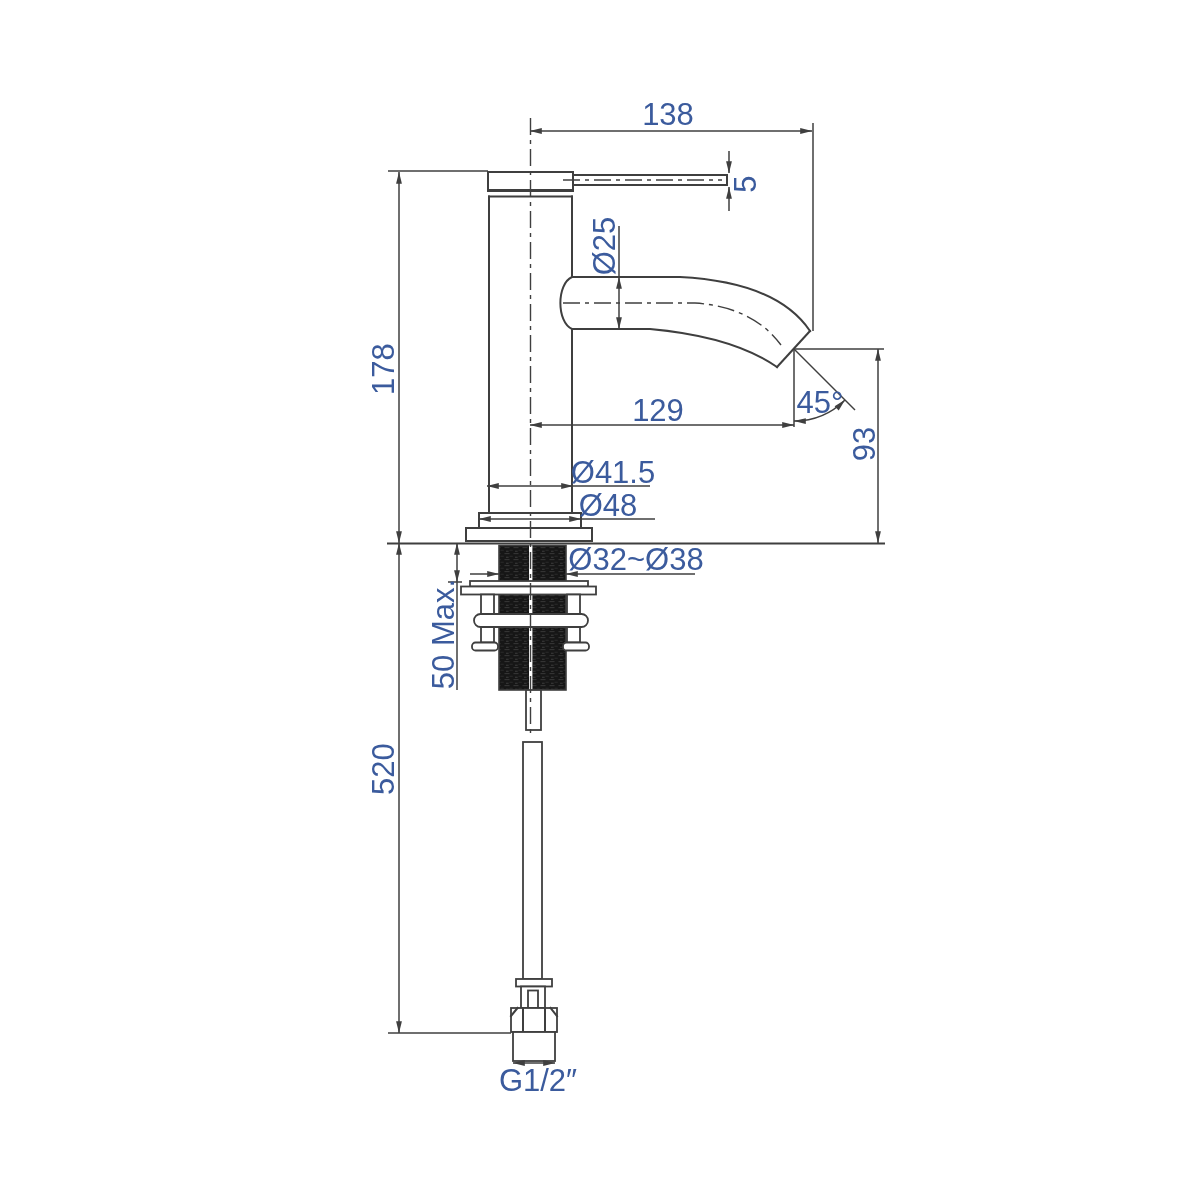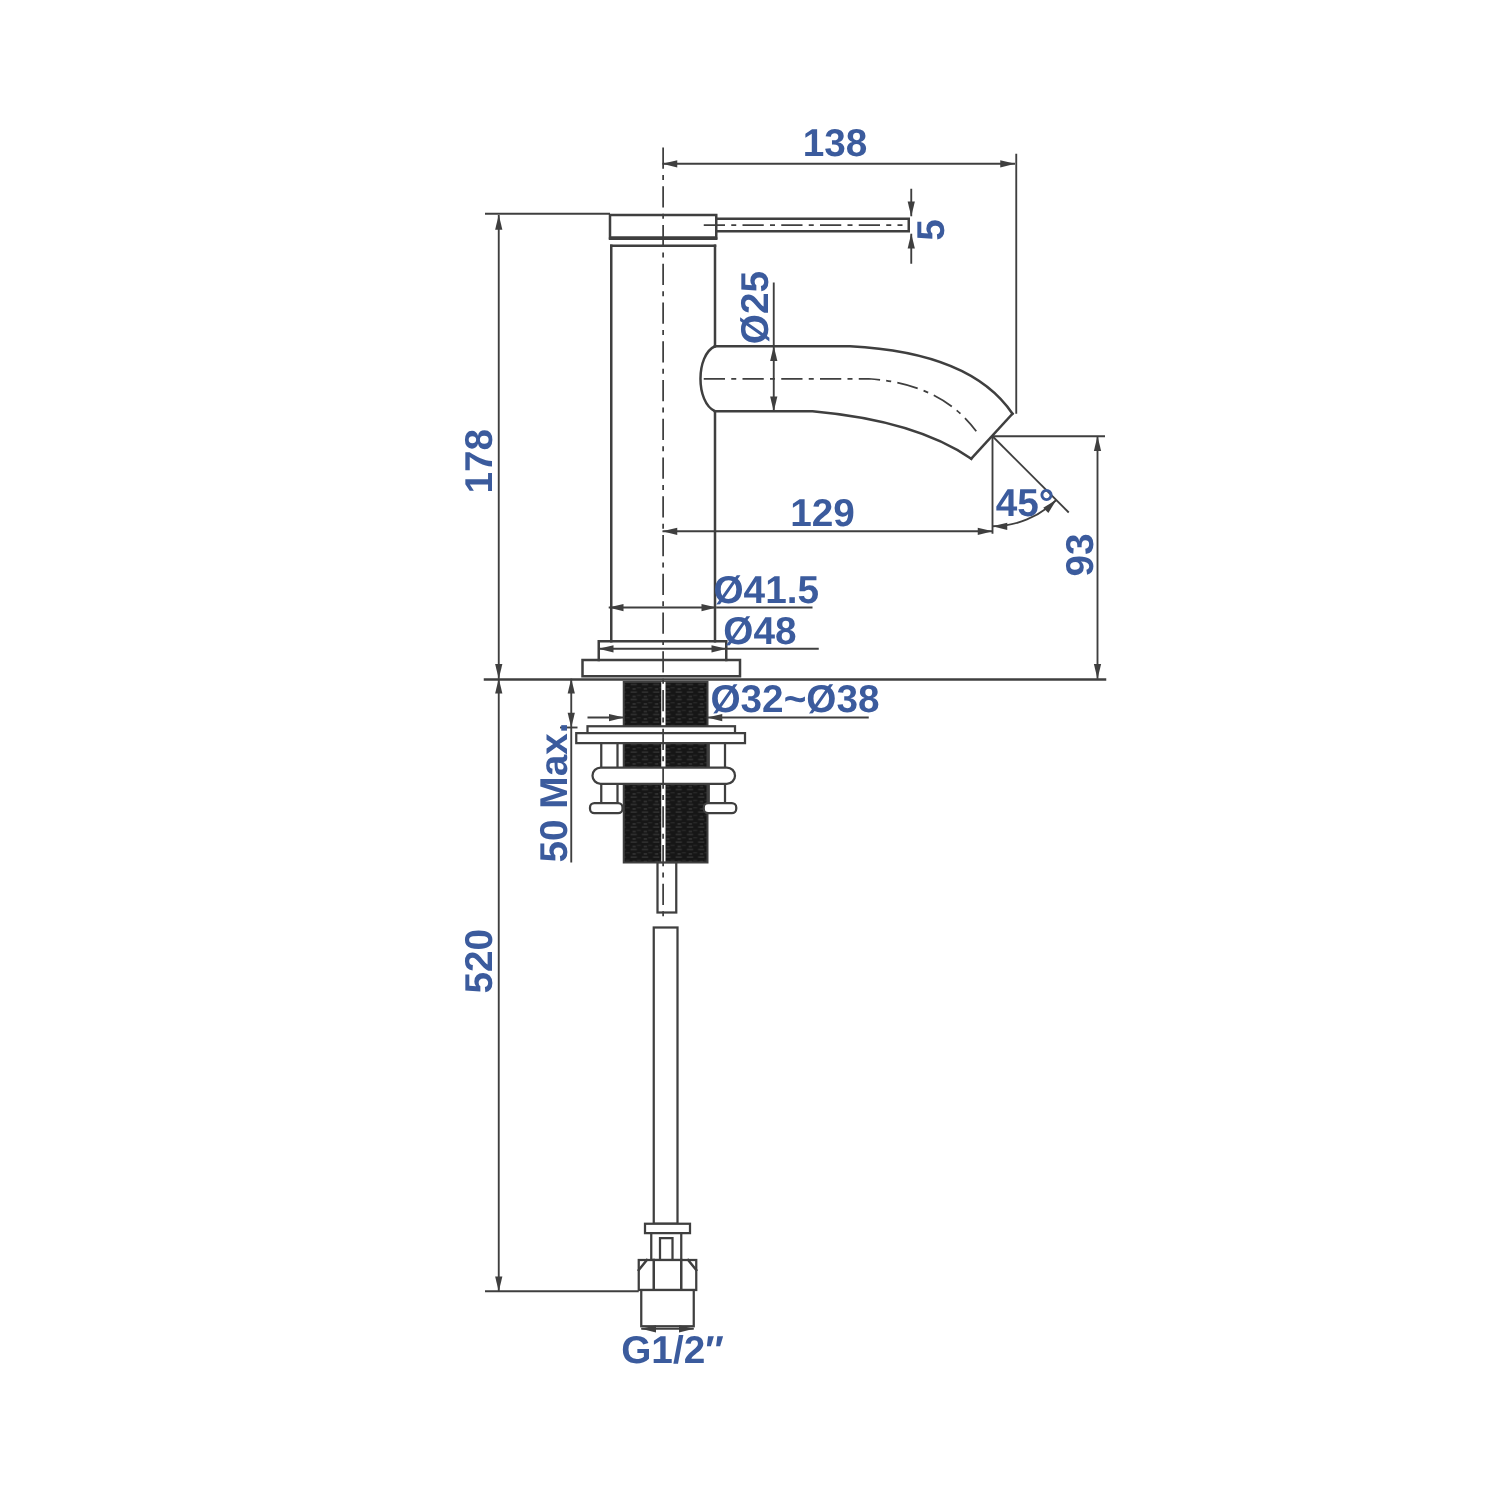--- a/index.html
+++ b/index.html
@@ -6,21 +6,20 @@
     --bg:#ffffff;
     --line:#3f3f3f;
     --txt:#3b5b9d;
   }
   html,body{margin:0;padding:0;background:#fff;}
   .canvas{
     position:relative;
     width:1200px;height:1136px;
     background:var(--bg);
     overflow:hidden;
-    font-weight:bold;
   }
   svg{display:block;}
   svg text{
     font-family:"Liberation Sans","DejaVu Sans",sans-serif;
     font-size:31px;
     fill:var(--txt);
     text-anchor:middle;
   }
   .obj{stroke:var(--line);stroke-width:2;fill:none;stroke-linecap:square;}
   .objf{stroke:var(--line);stroke-width:1.8;fill:#fff;}

